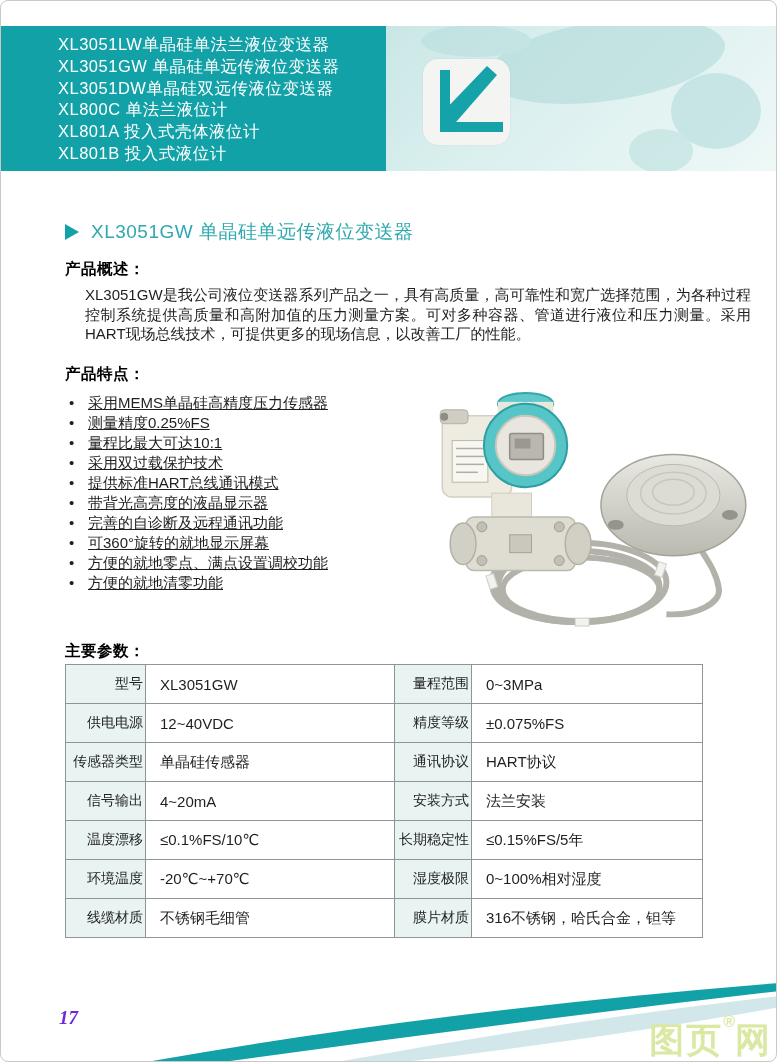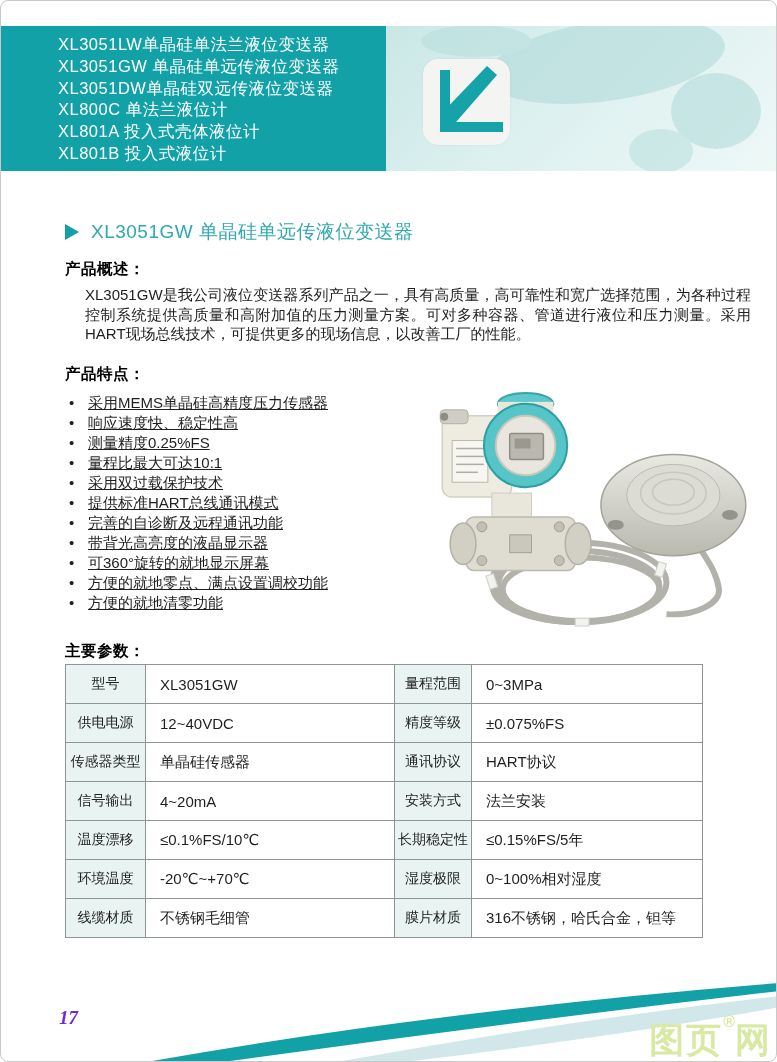--- a/index.html
+++ b/index.html
@@ -59,21 +59,21 @@
   
   .params-table{
     position:absolute;left:64px;top:663px;width:637px;
     border-collapse:collapse;table-layout:fixed;
   }
   .params-table td{
     border:1.5px solid #8f9496;height:39px;font-size:15px;color:#1f1f1f;
     overflow:hidden;white-space:nowrap;
   }
   .params-table td.lbl{
-    background:#e8f3f2;text-align:center;font-size:14px;padding:0 2px;
+    background:#e8f3f2;text-align:right;font-size:14px;padding:0 2px;
   }
   .params-table td.val{padding:0 0 0 14px;background:#ffffff;}
   
   .footer-deco{position:absolute;left:0;bottom:0;width:777px;height:120px;}
   .page-number{
     position:absolute;left:58px;top:1006px;
     font-family:"Liberation Serif","DejaVu Serif",serif;
     font-style:italic;font-weight:bold;font-size:19px;color:#6d28d9;
   }
   .watermark{
@@ -120,27 +120,26 @@
     <span class="tri-icon"></span>
     <span class="section-title">XL3051GW 单晶硅单远传液位变送器</span>
   </div>
 
   <div class="h-black" style="top:258px;">产品概述：</div>
   <div class="overview-body">XL3051GW是我公司液位变送器系列产品之一，具有高质量，高可靠性和宽广选择范围，为各种过程控制系统提供高质量和高附加值的压力测量方案。可对多种容器、管道进行液位和压力测量。采用HART现场总线技术，可提供更多的现场信息，以改善工厂的性能。</div>
 
   <div class="h-black" style="top:363px;">产品特点：</div>
   <ul class="features-list">
     <li>采用MEMS单晶硅高精度压力传感器</li>
-    <li>响应速度快、稳定性高</li>
     <li>测量精度0.25%FS</li>
     <li>量程比最大可达10:1</li>
     <li>采用双过载保护技术</li>
     <li>提供标准HART总线通讯模式</li>
+    <li>带背光高亮度的液晶显示器</li>
     <li>完善的自诊断及远程通讯功能</li>
-    <li>带背光高亮度的液晶显示器</li>
     <li>可360°旋转的就地显示屏幕</li>
     <li>方便的就地零点、满点设置调校功能</li>
     <li>方便的就地清零功能</li>
   </ul>
 
   <svg class="photo" viewBox="0 0 332 250">
     <defs>
       <linearGradient id="flangeG" x1="0" y1="0" x2="0" y2="1">
         <stop offset="0" stop-color="#e9e9e3"></stop>
         <stop offset="1" stop-color="#b9b9b0"></stop>

